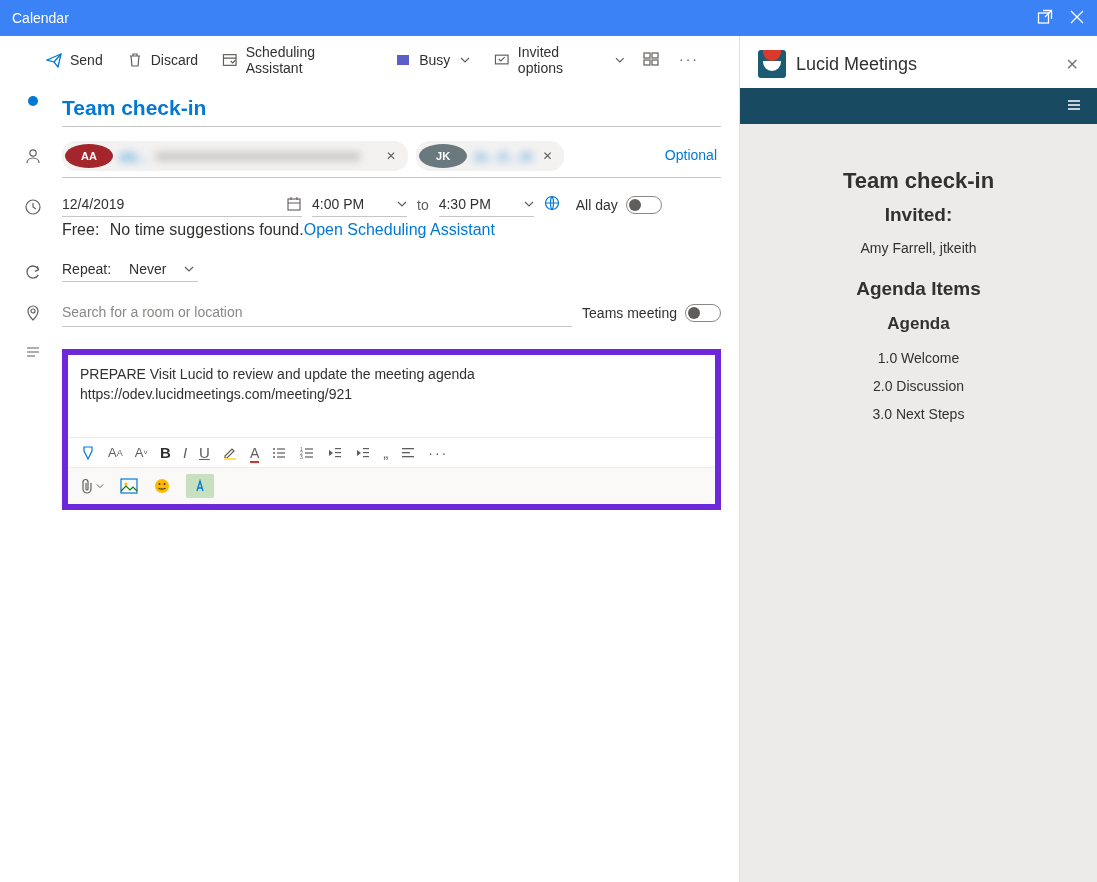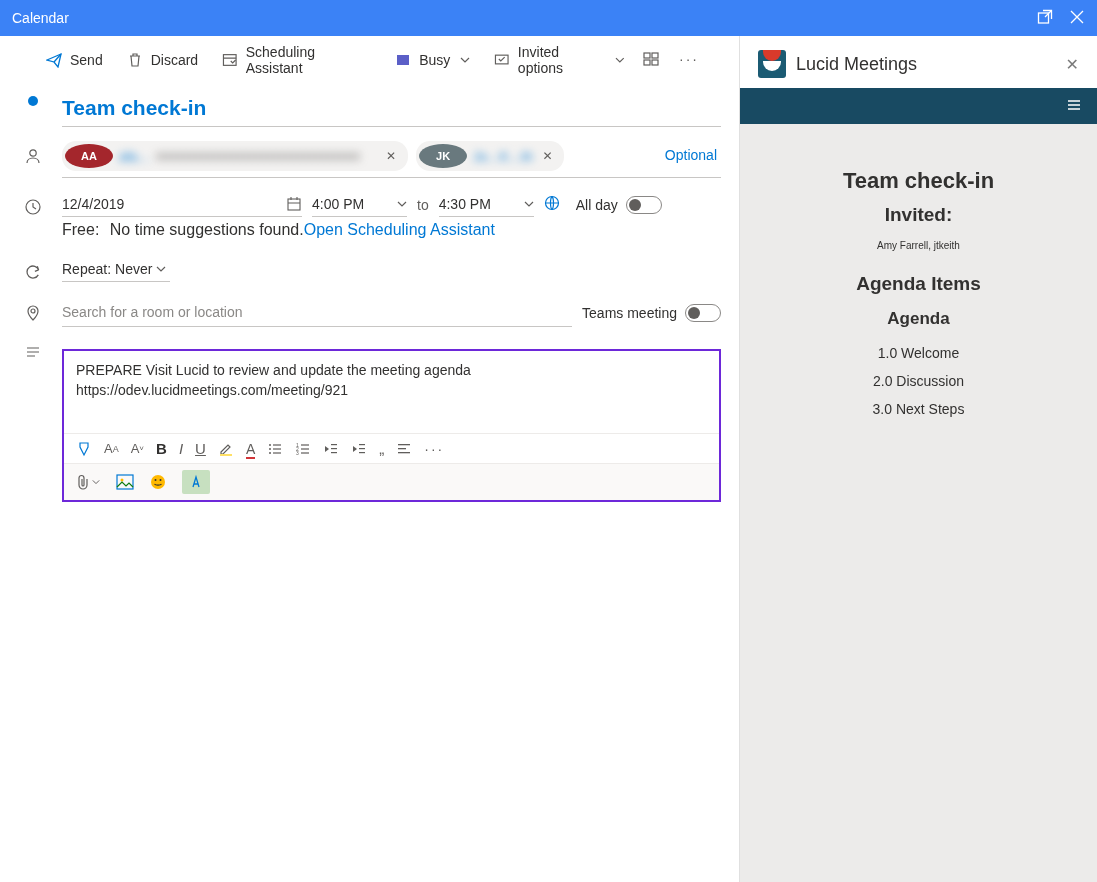--- a/index.html
+++ b/index.html
@@ -49,28 +49,28 @@
   .to-label { color:#605e5c; font-size:14px; }
   .allday-wrap { display:flex; align-items:center; gap:8px; margin-left: 6px;}
   .toggle { width:36px; height:18px; border:1px solid #8a8886; border-radius:10px; position:relative; cursor:pointer; background:#fff;}
   .toggle .knob { position:absolute; width:12px; height:12px; border-radius:50%; background:#605e5c; top:2px; left:2px;}
   .tz-icon { color:#0078d4; }
   
   .freebusy { font-size:16px; color:#323130; padding:4px 0 8px 0; }
   .freebusy .link { color:#0078d4; cursor:pointer; }
   .freebusy .lbl { margin-right: 6px; }
   
-  .dropdown-field { border-bottom: 1px solid #c8c6c4; display:inline-flex; align-items:center; gap:4px; padding: 4px 4px 4px 0; cursor:pointer;}
+  .dropdown-field { border-bottom: 1px solid #c8c6c4; display:inline-flex; align-items:center; gap:18px; padding: 4px 4px 4px 0; cursor:pointer;}
   
   .loc-row { display:flex; align-items:center; gap:10px; }
   .loc-input { flex:1; border:none; border-bottom:1px solid #c8c6c4; padding:6px 0; font-size:14px; outline:none; color:#323130; }
   .loc-input::placeholder { color:#8a8886; }
   .teams-wrap { display:flex; align-items:center; gap:8px; }
   
-  .body-editor { border:2px solid #6d28d9; margin-top: 12px; }
+  .body-editor { border:6px solid #6d28d9; margin-top: 12px; }
   .body-text { min-height: 82px; padding: 10px 12px; font-size:14px; line-height:1.4; }
   .body-text .l1 { display:block;}
   .rt-toolbar { border-top:1px solid #edebe9; display:flex; align-items:center; gap:12px; padding: 6px 12px; color:#605e5c; }
   .rt-toolbar span { cursor:pointer; display:flex; align-items:center;}
   .rt-toolbar svg { width:16px; height:16px; }
   .rt-toolbar .bold-b { font-weight:800; font-size:15px; color:#323130; }
   .rt-toolbar .ital-i { font-style:italic; font-size:15px; }
   .rt-toolbar .under-u { text-decoration:underline; font-size:15px; }
   .rt-toolbar .more-dots { letter-spacing:2px; }
   .rt-attach { border-top:1px solid #edebe9; display:flex; align-items:center; gap:16px; padding:6px 12px; background:#faf9f8;}
@@ -85,21 +85,21 @@
   .panel-close { color:#7a7a7a; cursor:pointer; font-size:16px;}
   .brand-logo { width:28px; height:28px; background:#1b5b73; border-radius:3px; position:relative; overflow:hidden;}
   .brand-logo .red { position:absolute; width:18px; height:11px; background:#d93a2b; border-radius:0 0 9px 9px; top:0; left:5px;}
   .brand-logo .wht { position:absolute; width:18px; height:10px; background:#fff; border-radius:0 0 9px 9px; top:11px; left:5px;}
   .panel-ribbon { background:#184a62; height:36px; display:flex; align-items:center; justify-content:flex-end; padding:0 14px; }
   .panel-ribbon svg { color:#fff; width:18px; height:18px; cursor:pointer;}
   .panel-body { flex:1; background:#ecebea; text-align:center; padding: 24px 20px; overflow-y:auto;}
   .panel-body h1 { font-size:22px; font-weight:700; margin: 20px 0 8px 0; }
   .panel-body .date { font-size:14px; margin-bottom: 24px; }
   .panel-body h2 { font-size:19px; font-weight:700; margin: 10px 0 14px 0;}
-  .panel-body .names { font-size:10px; margin-bottom: 22px;}
+  .panel-body .names { font-size:14px; margin-bottom: 22px;}
   .panel-body h3 { font-size:17px; font-weight:700; margin: 6px 0 16px 0;}
   .panel-body .ag-item { font-size:14px; margin: 12px 0; }
   .panel-footer { background:#ecebea; padding: 6px 10px 10px 10px; display:flex; flex-direction:column; gap:8px;}
   .pf-btn { padding:8px 0; text-align:center; border:1px solid #8a8886; border-radius:2px; font-size:14px; cursor:pointer;}
   .pf-btn.light { background:#c7d9e7; color:#1b3a4b; }
   .pf-btn.dark { background:#1c6d8e; color:#fff; border-color:#1c6d8e;}
   
   .refresh-icon { transform: scaleX(-1) rotate(20deg); }
   .row.compact { margin-bottom: 10px; }
 </style>

